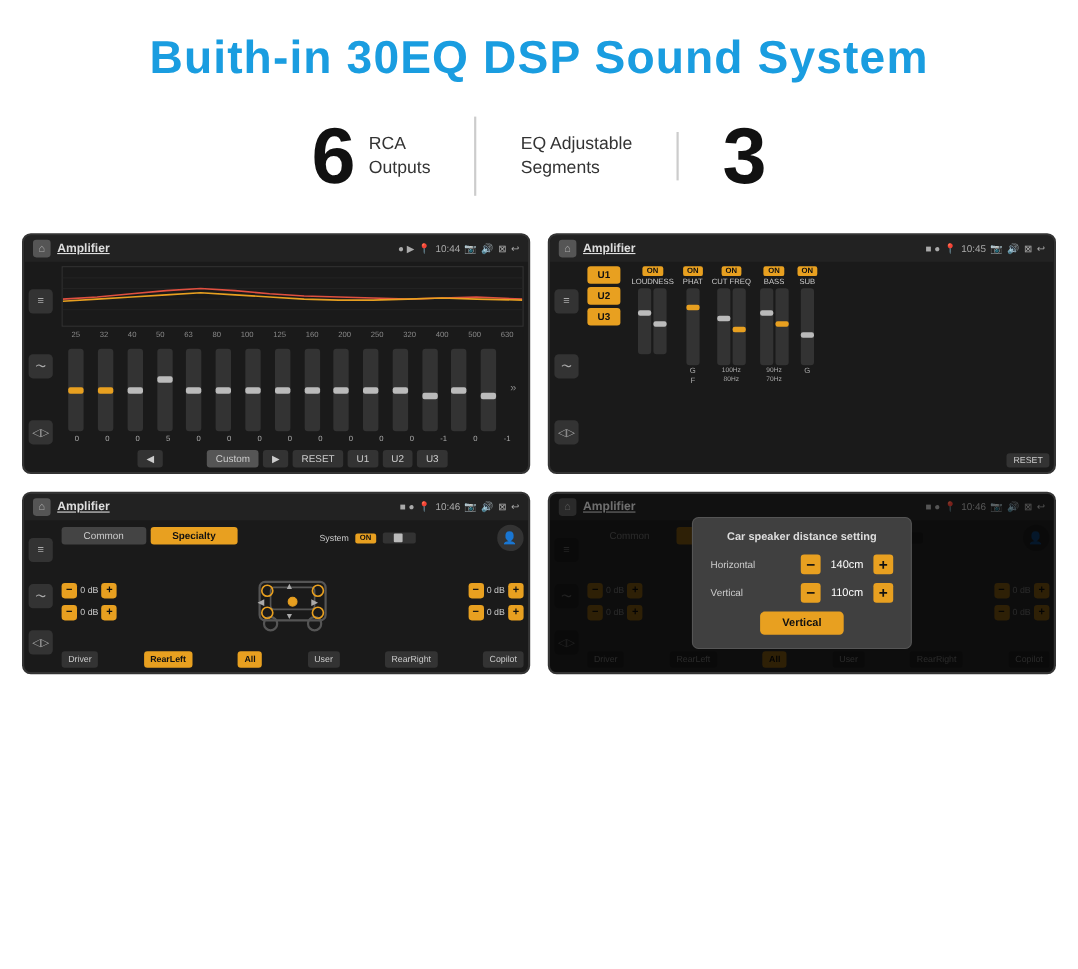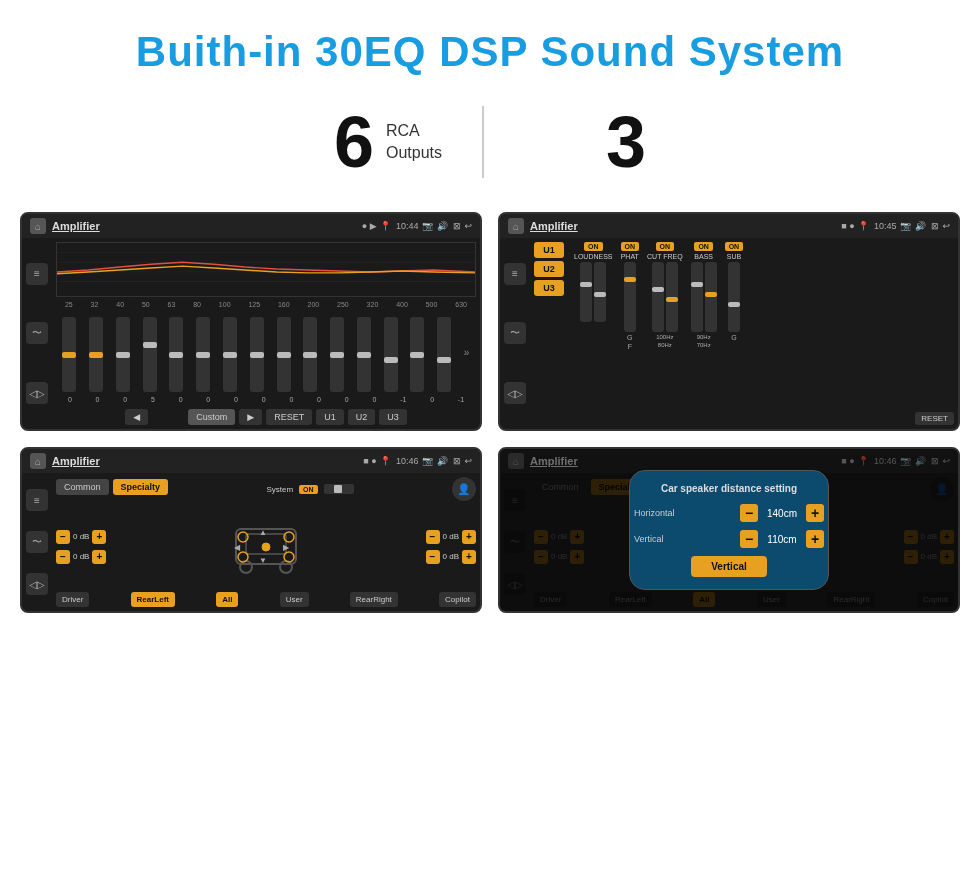--- a/index.html
+++ b/index.html
@@ -287,21 +287,21 @@
       display: flex;
       gap: 4px;
       margin-bottom: 4px;
     }
 
     .fader-tab {
       background: #444;
       color: #ccc;
       border: none;
       border-radius: 3px;
-      padding: 3px 8px;
+      padding: 3px 20px;
       font-size: 9px;
       cursor: pointer;
     }
 
     .fader-tab.active {
       background: #e8a020;
       color: #111;
       font-weight: bold;
     }
 
@@ -374,24 +374,24 @@
     .dialog-overlay {
       position: absolute;
       top: 0; left: 0; right: 0; bottom: 0;
       background: rgba(0,0,0,0.5);
       display: flex;
       align-items: center;
       justify-content: center;
     }
 
     .dialog-box {
-      background: #0c4a6e;
+      background: #404040;
       border: 1px solid #555;
-      border-radius: 16px;
-      padding: 12px 4px;
+      border-radius: 6px;
+      padding: 12px 16px;
       width: 200px;
     }
 
     .dialog-title {
       font-size: 10px;
       color: #ddd;
       text-align: center;
       margin-bottom: 10px;
       font-weight: bold;
     }
@@ -476,20 +476,21 @@
 <body>
 
 <h1 class="page-title">Buith-in 30EQ DSP Sound System</h1>
 
 <div class="stats-row">
   <div class="stat-item">
     <span class="stat-number">6</span>
     <span class="stat-label">RCA<br>Outputs</span>
   </div>
   <div class="stat-item">
+    <span class="stat-label">EQ Adjustable<br>Segments</span>
   </div>
   <div class="stat-item">
     <span class="stat-number">3</span>
   </div>
 </div>
 
 <div class="screens-grid">
 
   <div class="screen-card screen-wrapper">
     <div class="status-bar">

